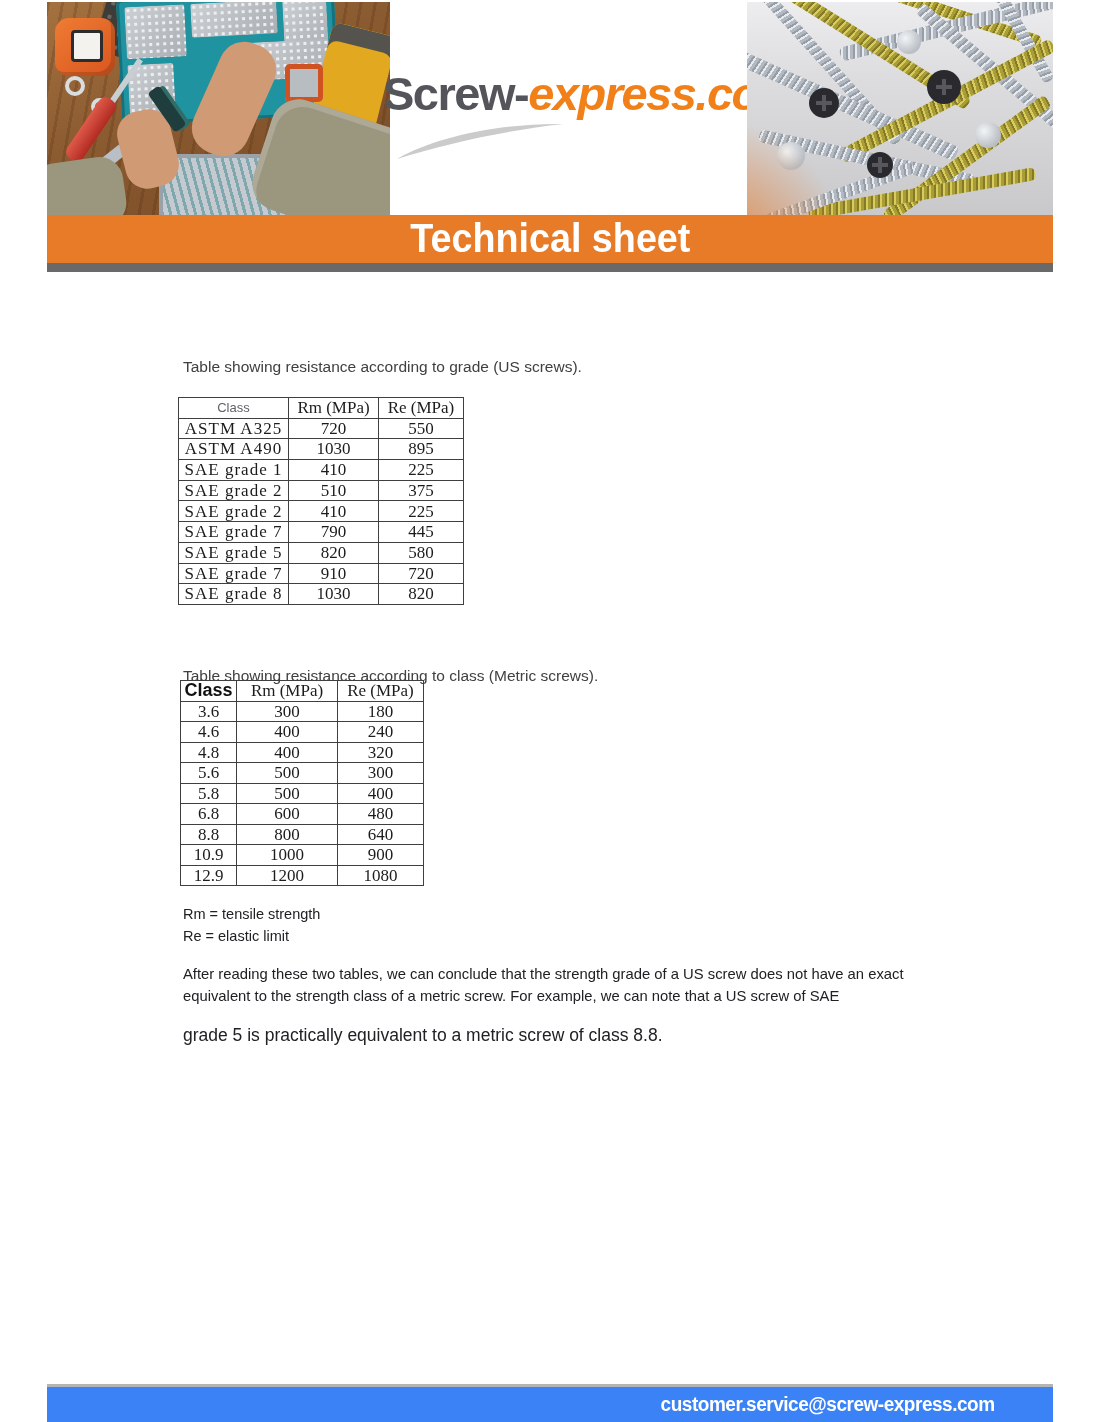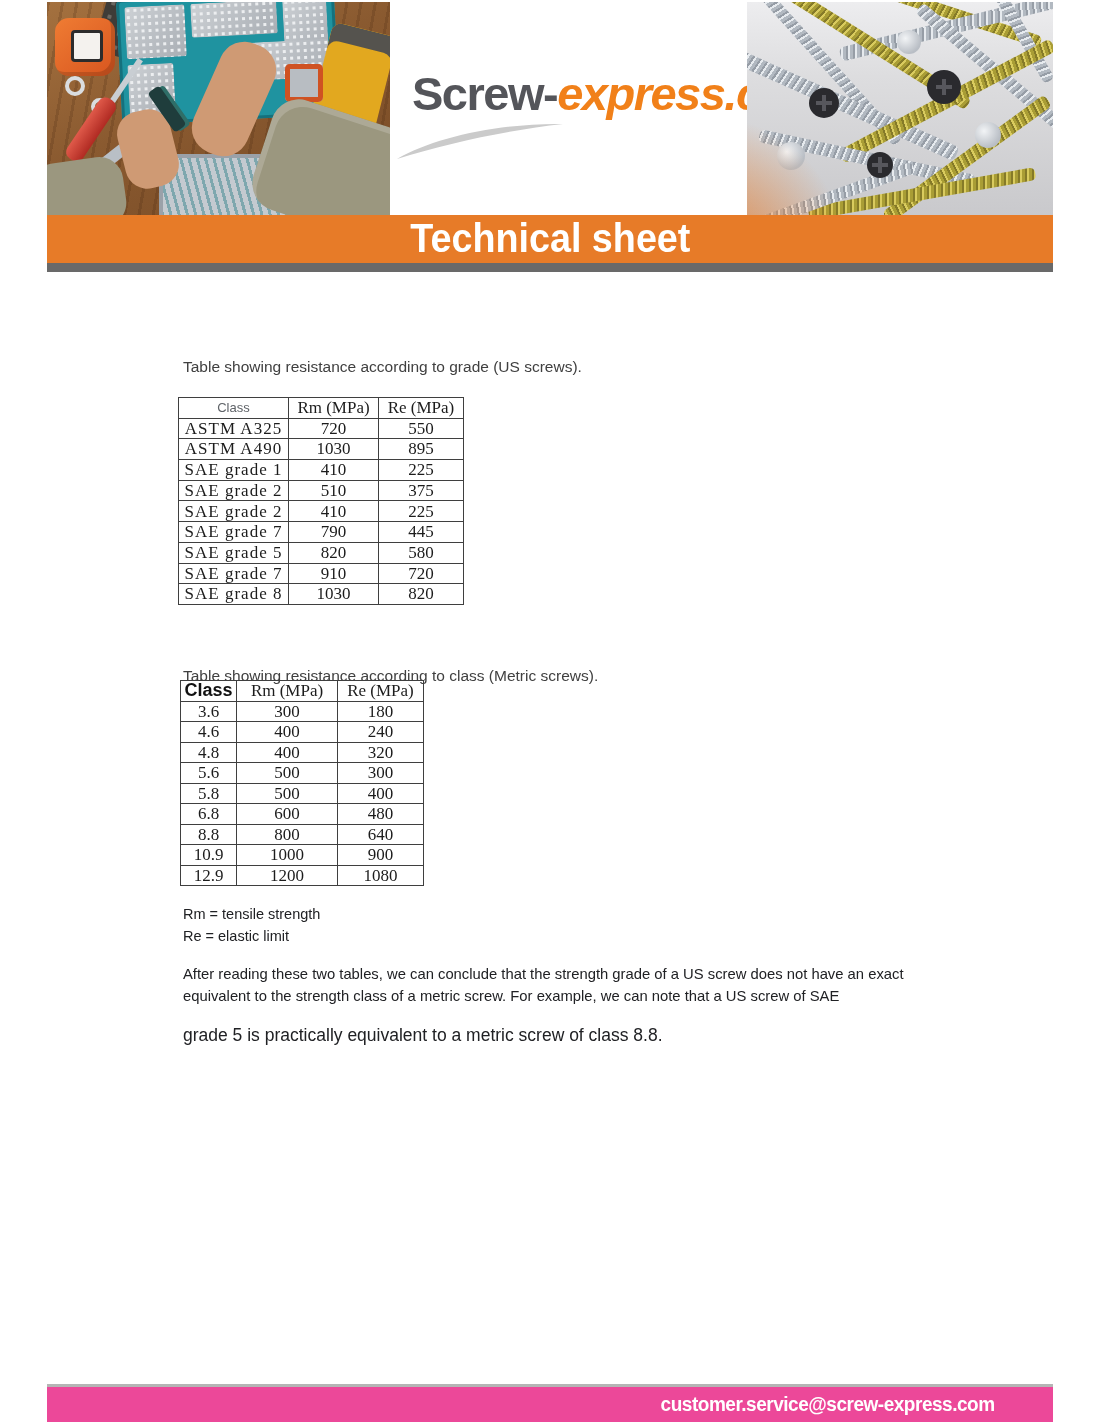--- a/index.html
+++ b/index.html
@@ -87,21 +87,21 @@
   .ph2{left:180px;top:68px;width:34px;height:34px;}
   .ph3{left:120px;top:150px;width:26px;height:26px;}
   .shead{position:absolute;border-radius:50%;background:radial-gradient(circle at 35% 35%,#f2f4f6,#b9bec5 70%);}
   .sh1{left:30px;top:140px;width:28px;height:28px;}
   .sh2{left:228px;top:120px;width:26px;height:26px;}
   .sh3{left:150px;top:28px;width:24px;height:24px;}
 
   
   .logo{position:absolute;left:383px;top:70px;width:345px;white-space:nowrap;
     font-weight:bold;font-size:47px;letter-spacing:-1.5px;line-height:1;}
-  .logo-gray{color:#54555a;margin-left:29px;}
+  .logo-gray{color:#54555a;}
   .logo-orange{color:#f18019;font-style:italic;}
   .swoosh{position:absolute;left:393px;top:120px;}
 
   
   .banner{position:absolute;left:47px;top:215px;width:1006px;height:48px;background:#e77b28;
     color:#ffffff;font-weight:bold;font-size:41px;line-height:47px;text-align:center;
     letter-spacing:0;}
   .banner span{display:inline-block;transform:scaleX(.92);}
   .banner-underline{position:absolute;left:47px;top:263px;width:1006px;height:9px;background:#696969;}
 
@@ -123,21 +123,21 @@
   .th-class-bold{font-family:"Liberation Sans",sans-serif;font-weight:bold;font-size:18px;color:#111;}
 
   
   .note{position:absolute;left:183px;color:#202124;font-size:14.5px;text-align:right;}
   .n1{top:906px;} .n2{top:928px;}
   .para{position:absolute;left:183px;top:963px;width:728px;color:#202124;font-size:14.8px;
     line-height:22.4px;}
   .para-big{font-size:17.5px;line-height:24px;margin-top:15px;}
 
   
-  .footer{position:absolute;left:47px;top:1384px;width:1006px;height:38px;background:#ec4899;
+  .footer{position:absolute;left:47px;top:1384px;width:1006px;height:38px;background:#3b82f6;
     border-top:3px solid #b5b5b5;box-sizing:border-box;text-align:right;}
   .footer span{display:inline-block;margin-right:58px;color:#ffffff;font-weight:bold;
     font-size:20px;line-height:34px;transform:scaleX(.95);transform-origin:right center;
     letter-spacing:-0.5px;}
 </style>
 </head>
 <body>
 
 <div class="page">
 

